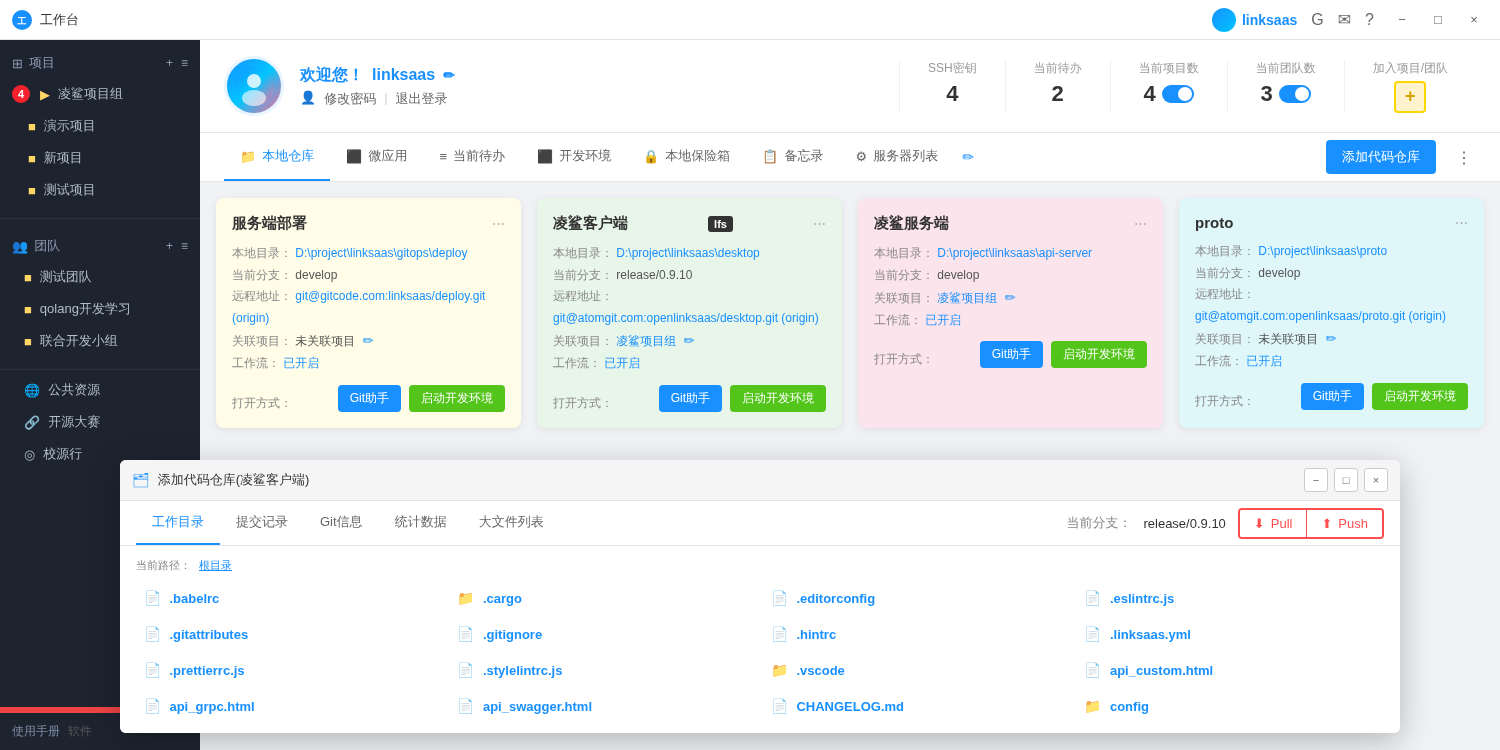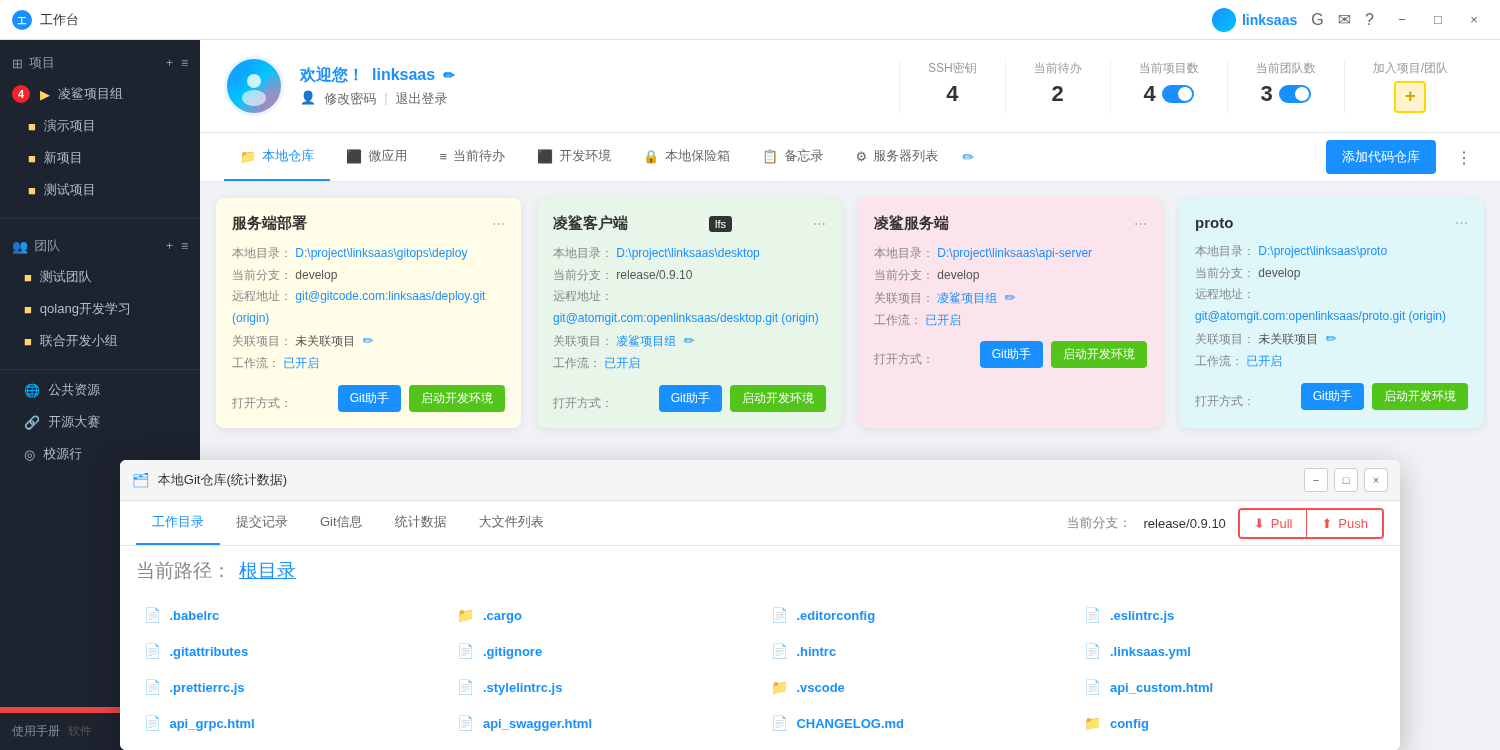--- a/index.html
+++ b/index.html
@@ -122,21 +122,21 @@
     .repo-card {
       background: #fff; border-radius: 8px; padding: 16px;
       box-shadow: 0 2px 8px rgba(0,0,0,0.08); overflow: hidden;
     }
     .repo-card.yellow { background: #fffde7; }
     .repo-card.green { background: #e8f5e9; }
     .repo-card.pink { background: #fce4ec; }
     .repo-card.teal { background: #e0f7fa; }
     .repo-card-header { display: flex; align-items: center; justify-content: space-between; margin-bottom: 10px; }
     .repo-card-title { font-size: 15px; font-weight: bold; color: #333; }
-    .repo-card-badge { background: #333; color: #fff; border-radius: 3px; padding: 2px 6px; font-size: 11px; font-weight: normal; }
+    .repo-card-badge { background: #333; color: #fff; border-radius: 3px; padding: 2px 6px; font-size: 11px; font-weight: bold; }
     .repo-card-more { color: #999; cursor: pointer; }
     .repo-card-info { font-size: 12px; color: #555; line-height: 1.8; }
     .repo-card-info .label { color: #888; }
     .repo-card-info .link { color: #1890ff; cursor: pointer; }
     .repo-card-info .branch { color: #555; }
     .repo-card-info .status-on { color: #1890ff; }
     .repo-card-footer { display: flex; align-items: flex-end; justify-content: space-between; margin-top: 10px; }
     .repo-card-launch { display: flex; gap: 8px; }
     .btn-git { background: #1890ff; color: #fff; border: none; border-radius: 4px; padding: 5px 12px; cursor: pointer; font-size: 12px; }
     .btn-dev { background: #52c41a; color: #fff; border: none; border-radius: 4px; padding: 5px 12px; cursor: pointer; font-size: 12px; }
@@ -166,21 +166,21 @@
     .dialog-tab-right { margin-left: auto; display: flex; align-items: center; gap: 12px; font-size: 13px; }
     .dialog-branch-label { color: #888; }
     .dialog-branch-value { color: #333; font-weight: 500; }
     .dialog-action-btn {
       border: 2px solid #ff4d4f; color: #ff4d4f; background: #fff;
       border-radius: 4px; padding: 6px 16px; cursor: pointer; font-size: 13px;
       font-weight: 500; display: flex; align-items: center; gap: 6px;
     }
     .dialog-action-btn.push { border-color: #ff4d4f; color: #ff4d4f; }
     .dialog-content { padding: 12px 16px; background: #fff; }
-    .path-bar { display: flex; align-items: center; gap: 8px; font-size: 19px; color: #666; margin-bottom: 16px; }
+    .path-bar { display: flex; align-items: center; gap: 8px; font-size: 11px; color: #666; margin-bottom: 10px; }
     .path-bar span { color: #888; }
     .path-bar a { color: #1890ff; cursor: pointer; }
     .file-grid { display: grid; grid-template-columns: repeat(4, 1fr); gap: 6px; }
     .file-item { display: flex; align-items: center; gap: 8px; padding: 7px 8px; cursor: pointer; border-radius: 3px; }
     .file-icon { color: #8e9cb8; font-size: 14px; }
     .folder-file-icon { color: #ffa940; font-size: 14px; }
     .file-name { color: #1890ff; font-size: 13px; font-weight: bold; }
   </style>
 </head>
 <body>
@@ -535,21 +535,21 @@
         </div>
       </div>
     </div>
   </div>
 </div>
 
 <div class="dialog">
   <div class="dialog-titlebar">
     <div class="dialog-title">
       <span class="dialog-icon">🗂</span>
-      <span>本地Git仓库(统计数据)</span>
+      <span>添加代码仓库(凌鲨客户端)</span>
     </div>
     <div class="dialog-win-controls">
       <div class="dialog-win-btn">−</div>
       <div class="dialog-win-btn">□</div>
       <div class="dialog-win-btn">×</div>
     </div>
   </div>
   <div class="dialog-tabs">
     <div class="dialog-tab active">工作目录</div>
     <div class="dialog-tab">提交记录</div>

